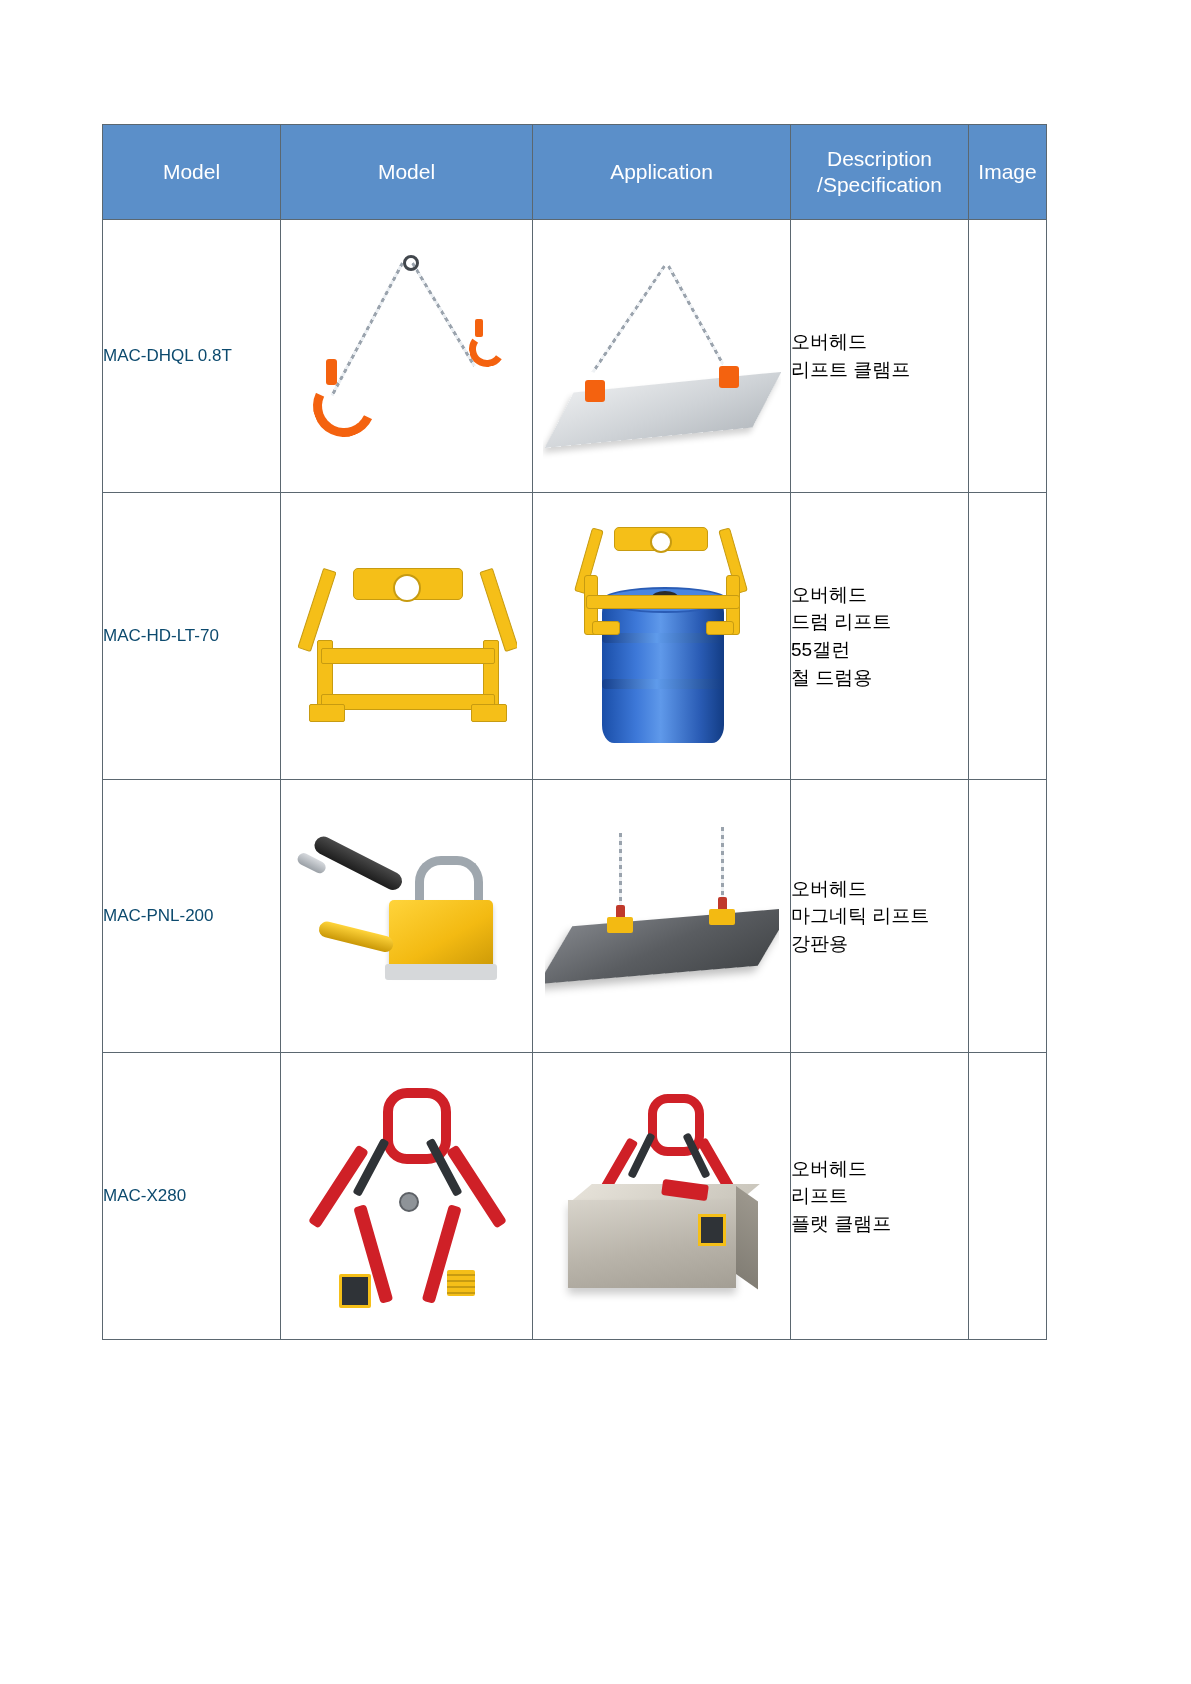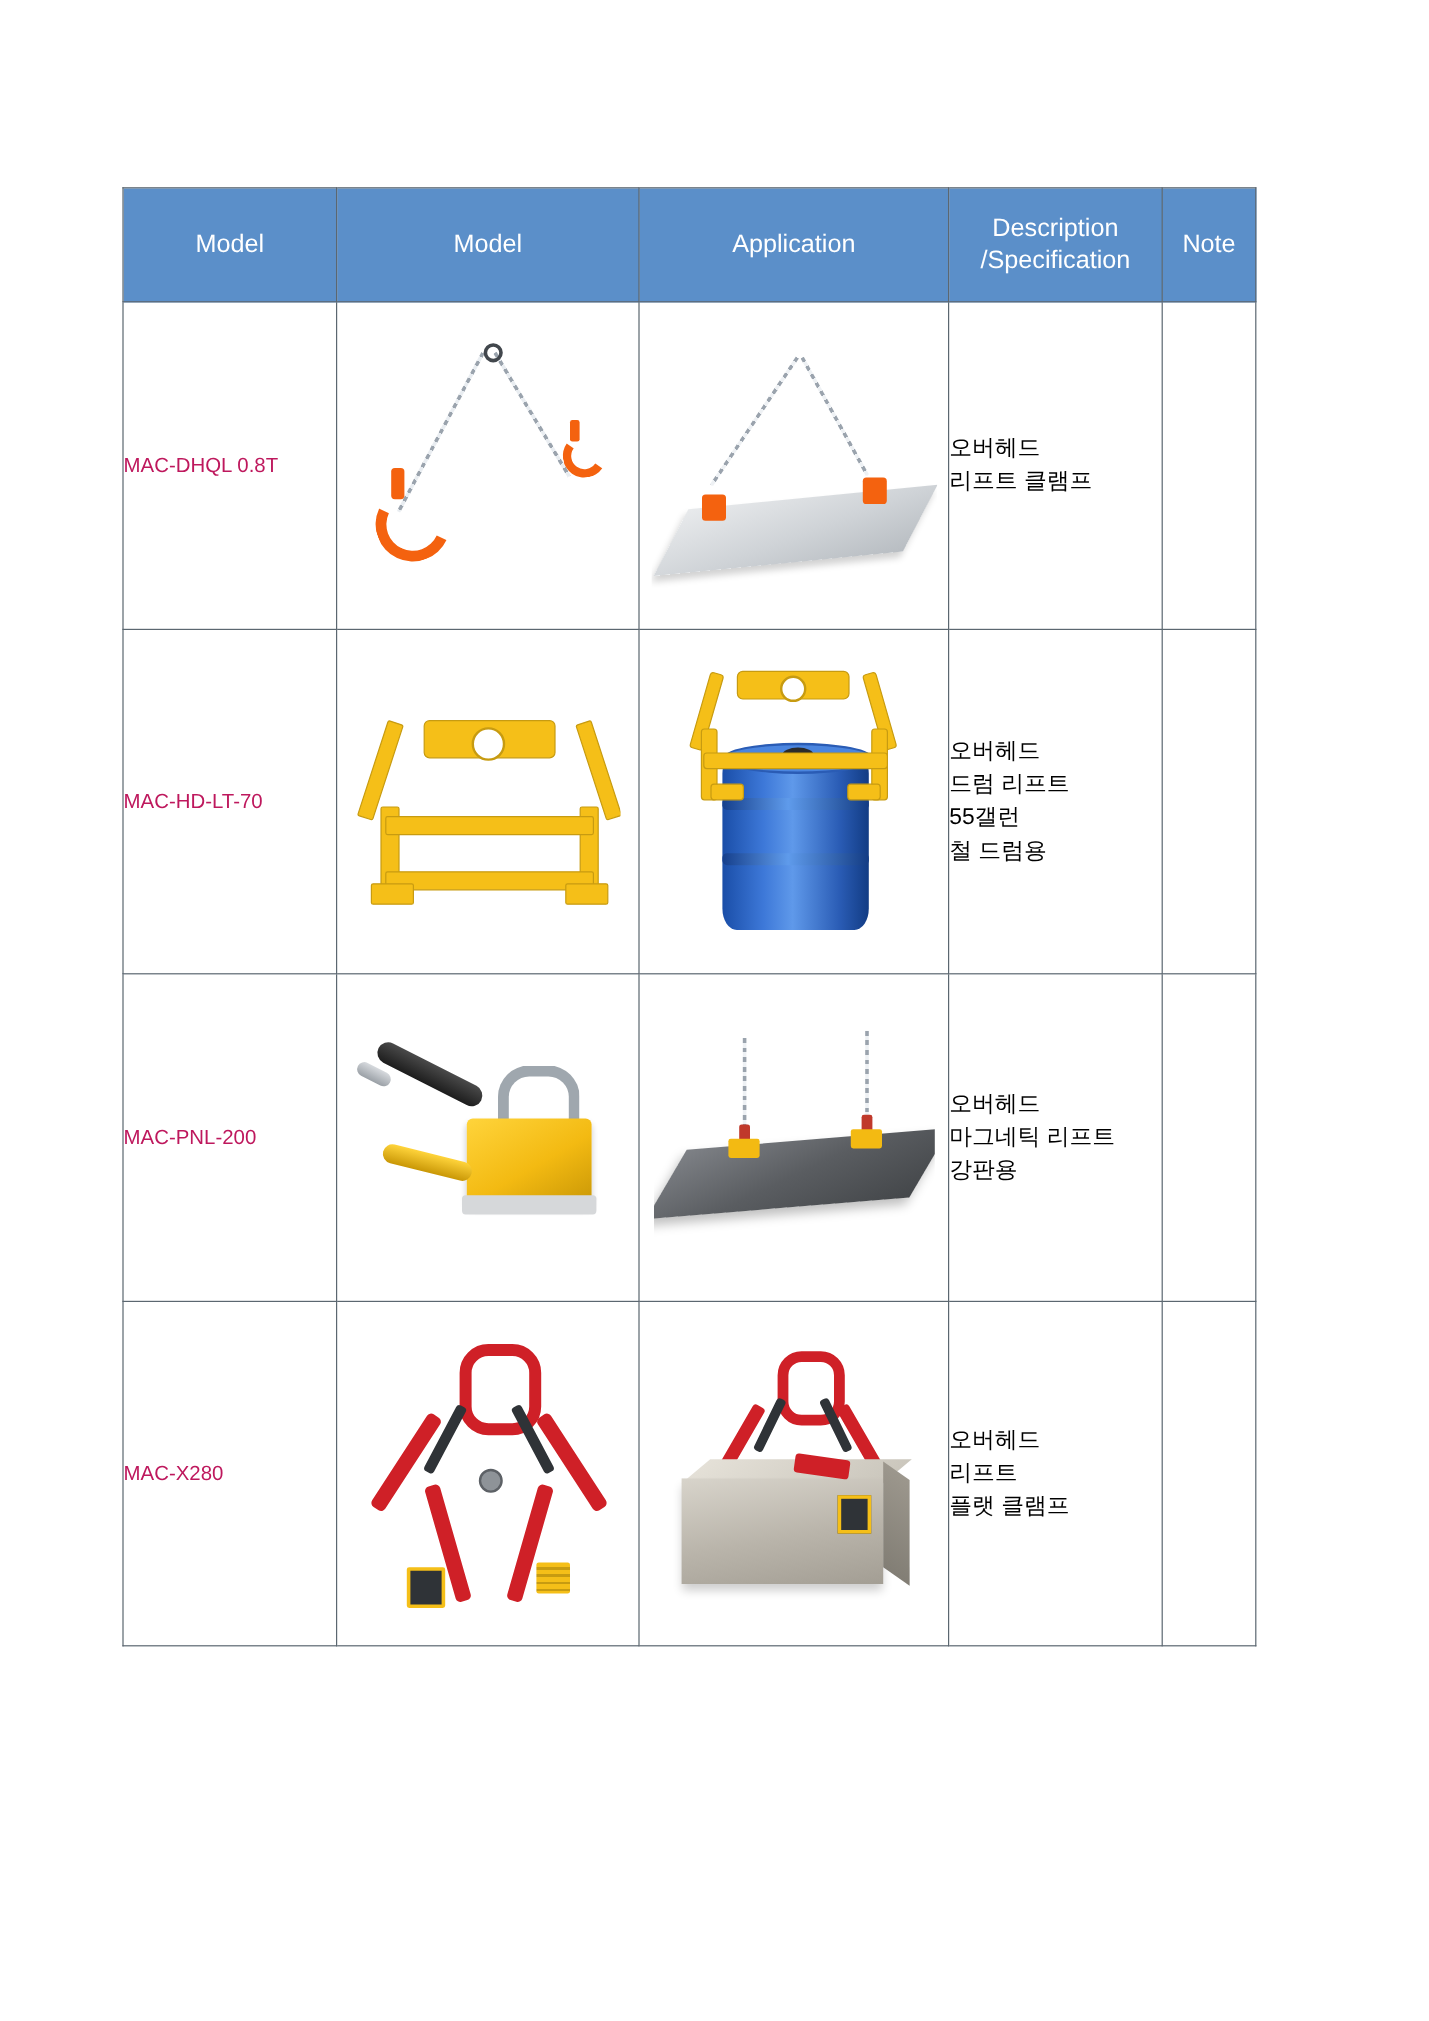--- a/index.html
+++ b/index.html
@@ -21,21 +21,20 @@
     height: 1684px;
     background: #ffffff;
   }
   table.spec-table {
     position: absolute;
     left: 102px;
     top: 124px;
     width: 944px;
     border-collapse: collapse;
     table-layout: fixed;
-    margin-top: 32px;
   }
   table.spec-table th, table.spec-table td {
     border: 1px solid #5b6770;
     padding: 0;
     vertical-align: middle;
   }
   thead th {
     background: #5b8fc9;
     color: #ffffff;
     font-weight: normal;
@@ -46,21 +45,21 @@
   }
   .col-model   { width: 178px; }
   .col-image   { width: 252px; }
   .col-app     { width: 258px; }
   .col-desc    { width: 178px; }
   .col-note    { width: 78px; }
 
   td.model-cell {
     font-size: 17px;
     padding-left: 14px;
-    color: #be185d;
+    color: #0c4a6e;
   }
   td.desc-cell {
     font-size: 19px;
     padding-left: 14px;
     line-height: 1.45;
     color: #000;
     white-space: pre-line;
   }
   td.note-cell { }
   td.img-cell {
@@ -329,21 +328,21 @@
     </colgroup>
     <thead>
       <tr>
         <th>Model</th>
         <th>Model</th>
         <th>Application</th>
         <th>
           <div>Description</div>
           <div>/Specification</div>
         </th>
-        <th>Note</th>
+        <th>Image</th>
       </tr>
     </thead>
     <tbody>
 
       <tr class="row-1">
         <td class="model-cell">MAC-DHQL 0.8T</td>
         <td class="img-cell">
           <span class="pic chain-sling">
             <span class="chain-l"></span>
             <span class="chain-r"></span>

